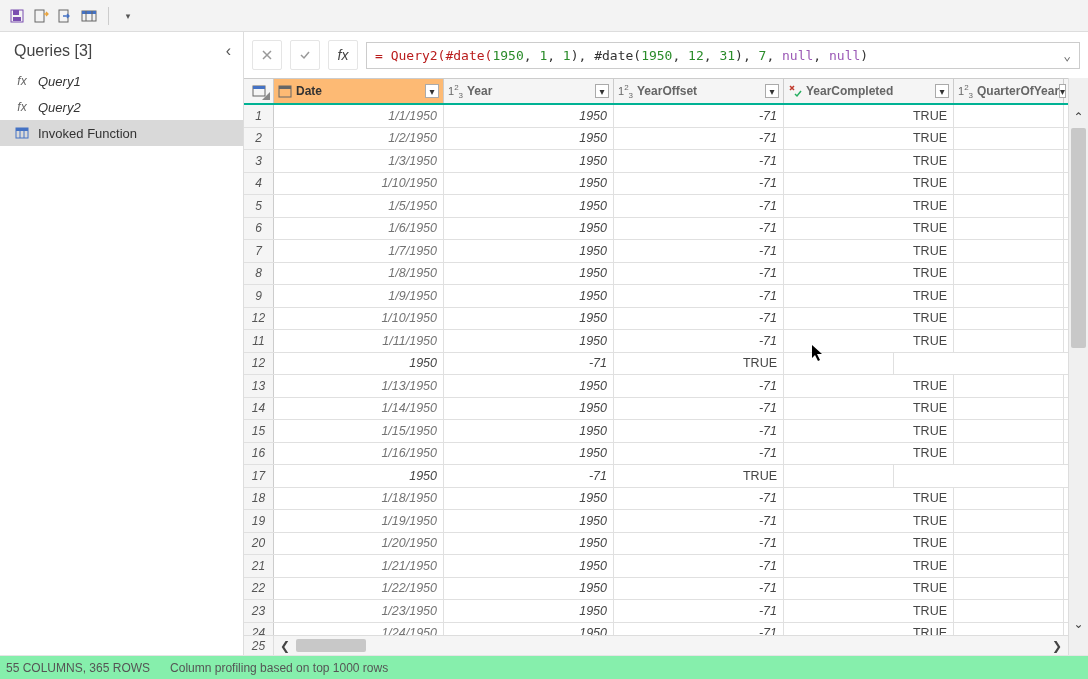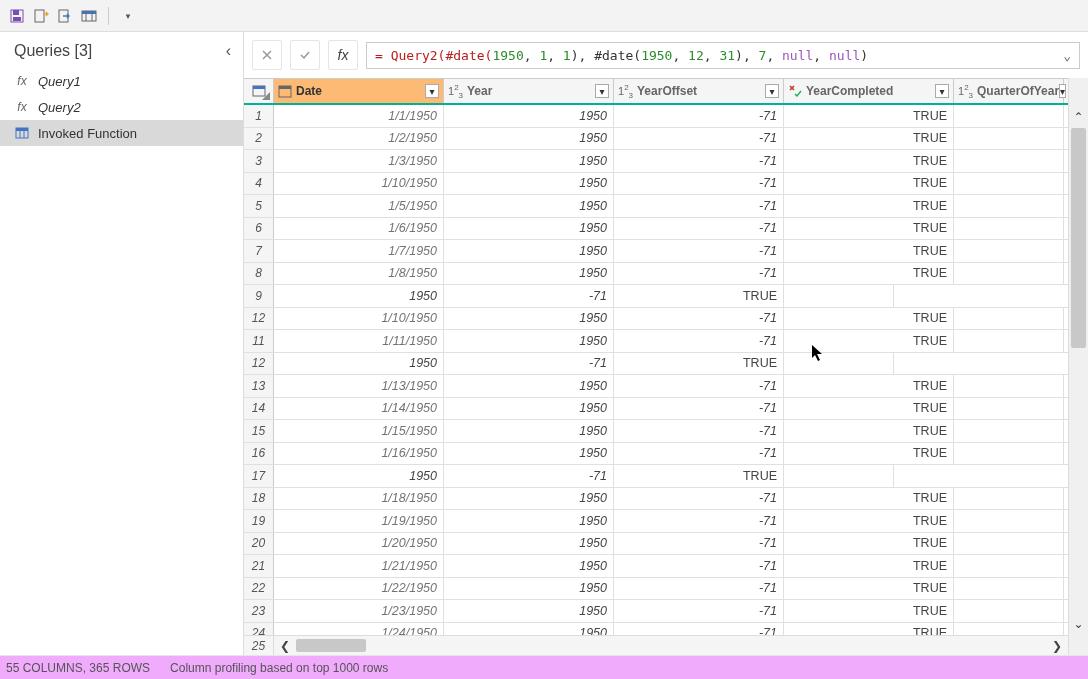--- a/index.html
+++ b/index.html
@@ -303,21 +303,21 @@
     position:absolute;
     top:3px;
     bottom:3px;
     left:0;
     width:70px;
     background:#c8c8c8;
     border-radius:2px;
   }
   .statusbar {
     height: 24px;
-    background:#f0abfc;
+    background:#86efac;
     border-top:1px solid #e5e5e5;
     display:flex;
     align-items:center;
     padding: 0 6px;
     font-size: 12px;
     color:#555;
     gap: 20px;
   }
   .cursor-pointer {
     position:absolute;
@@ -538,20 +538,21 @@
             <div class="grid-row">
               <div class="rowhead col-w0">8</div>
               <div class="gcell date col-w1">1/8/1950</div>
               <div class="gcell num-col col-w2">1950</div>
               <div class="gcell num-col col-w3">-71</div>
               <div class="gcell bool-col col-w4">TRUE</div>
               <div class="gcell num-col col-w5"></div>
             </div>
             <div class="grid-row">
               <div class="rowhead col-w0">9</div>
+              <div class="gcell date col-w1">1/9/1950</div>
               <div class="gcell num-col col-w2">1950</div>
               <div class="gcell num-col col-w3">-71</div>
               <div class="gcell bool-col col-w4">TRUE</div>
               <div class="gcell num-col col-w5"></div>
             </div>
             <div class="grid-row">
               <div class="rowhead col-w0">12</div>
               <div class="gcell date col-w1">1/10/1950</div>
               <div class="gcell num-col col-w2">1950</div>
               <div class="gcell num-col col-w3">-71</div>

